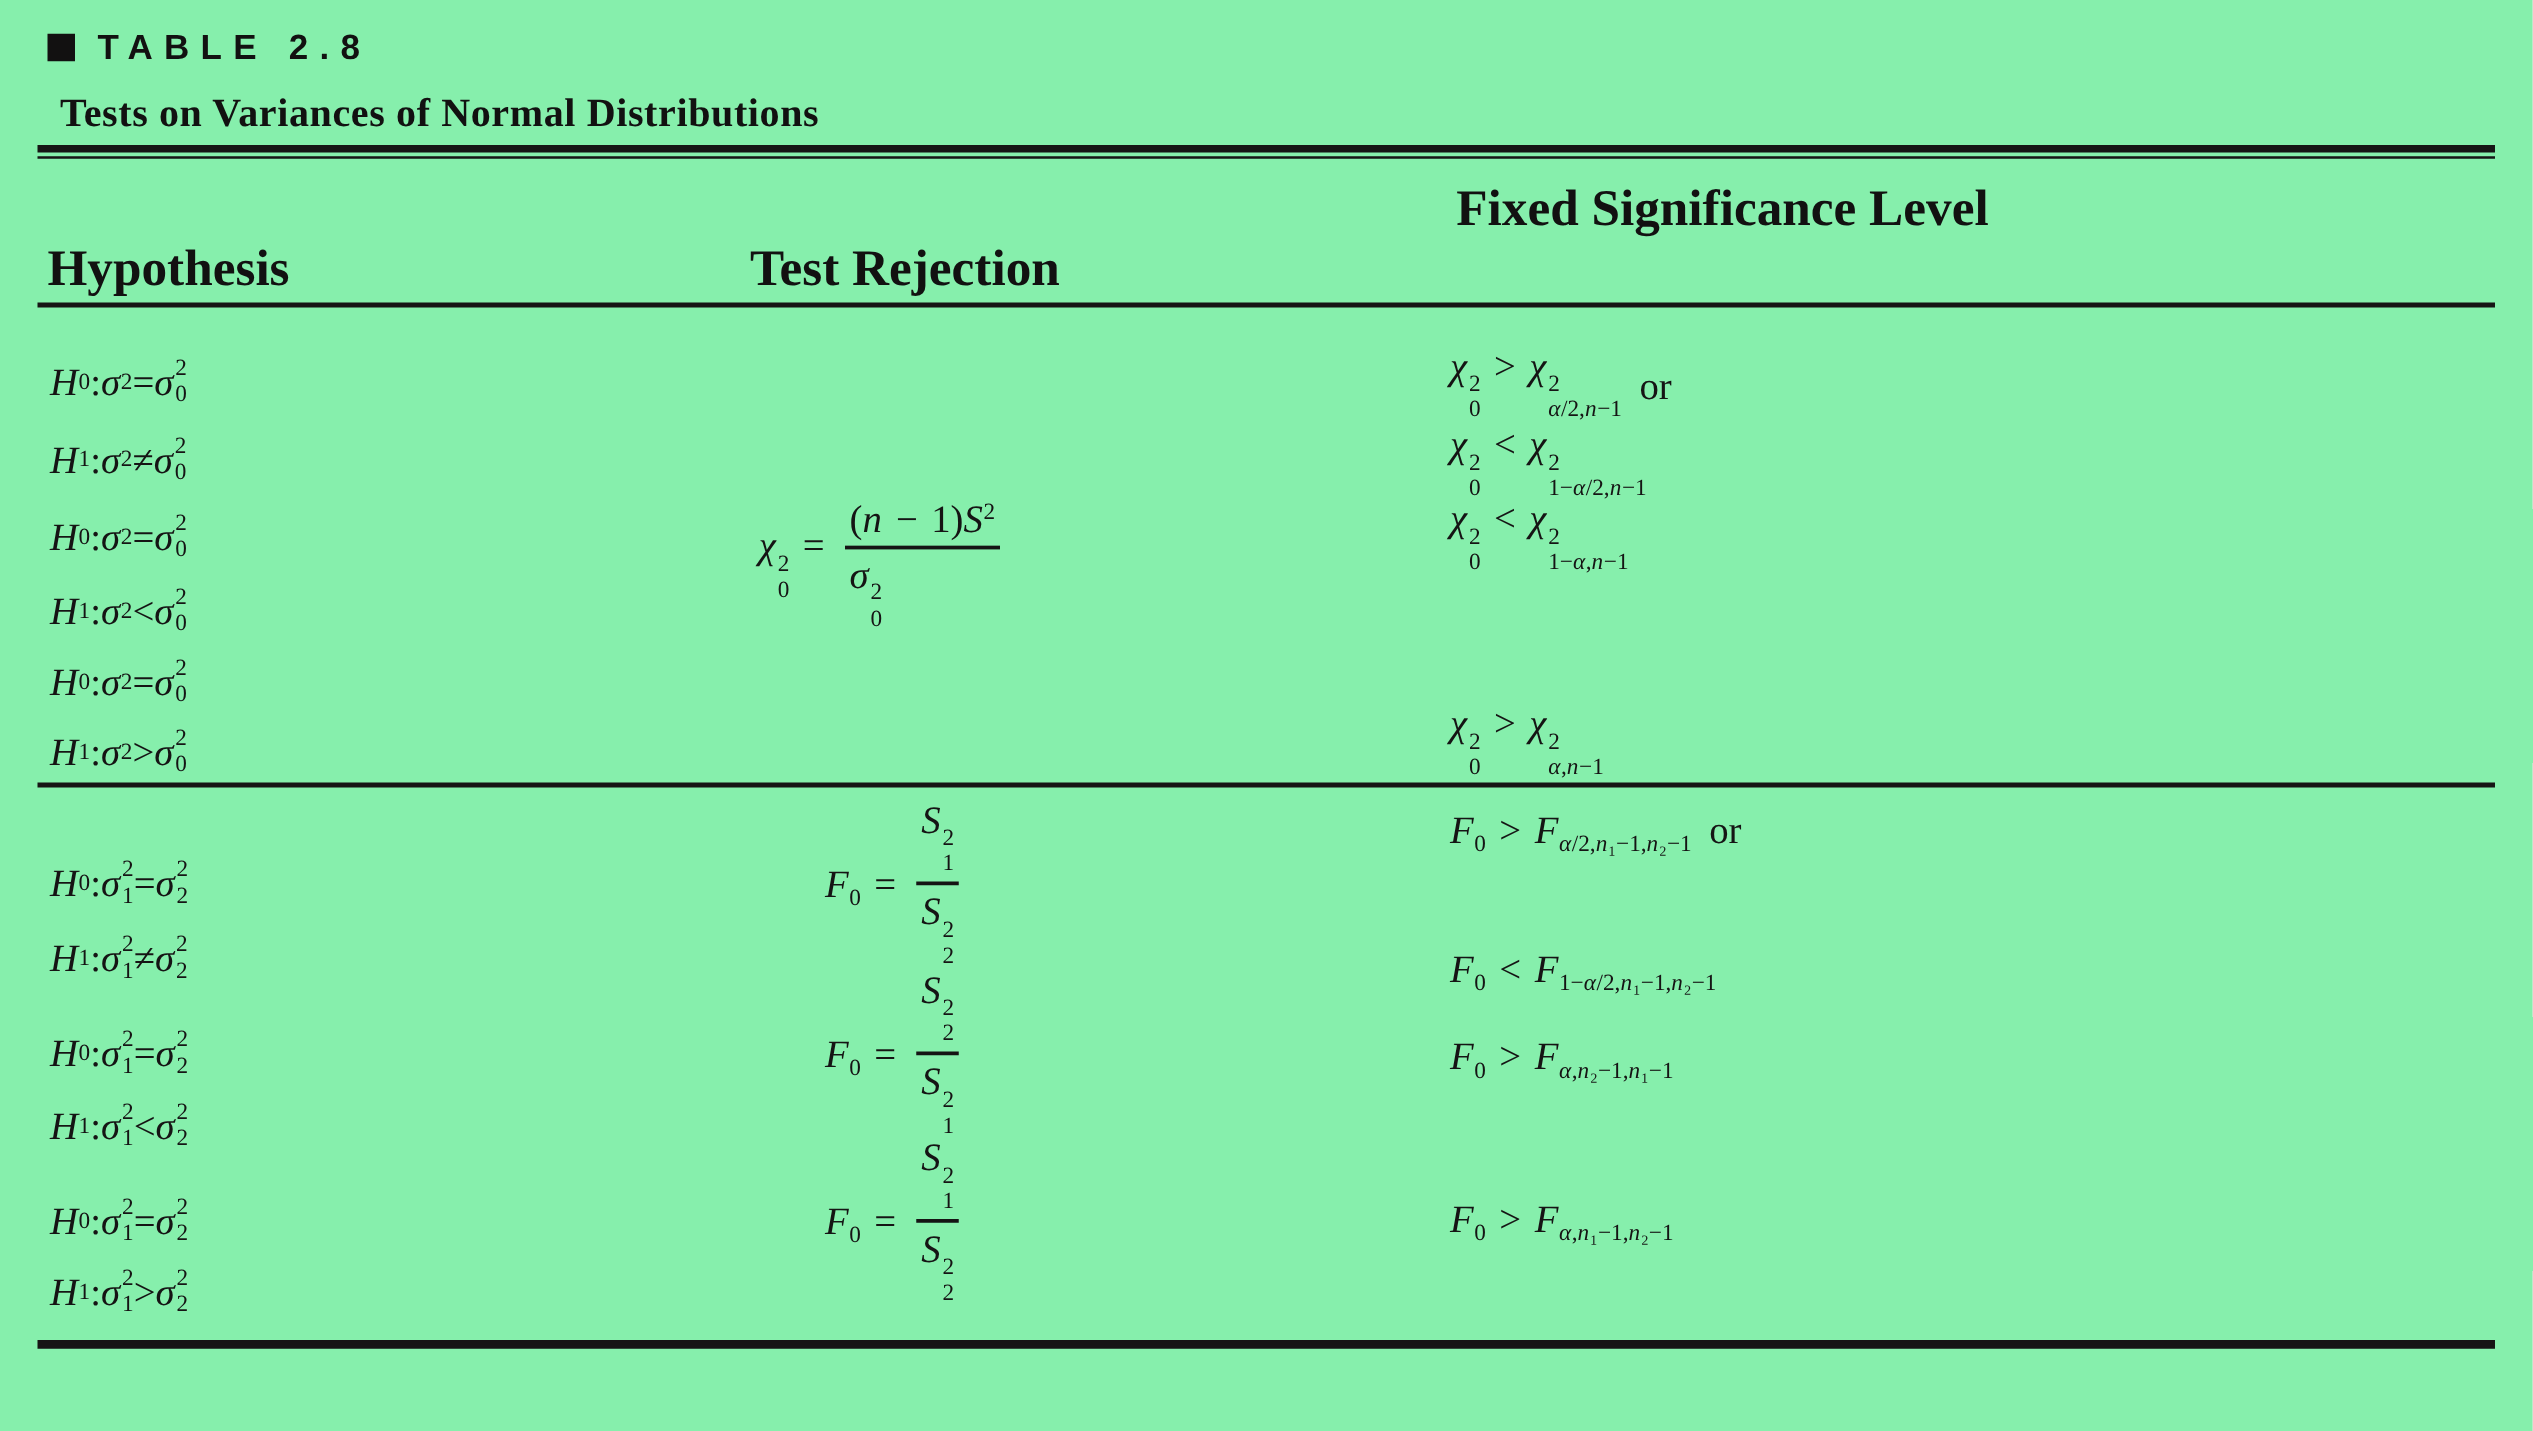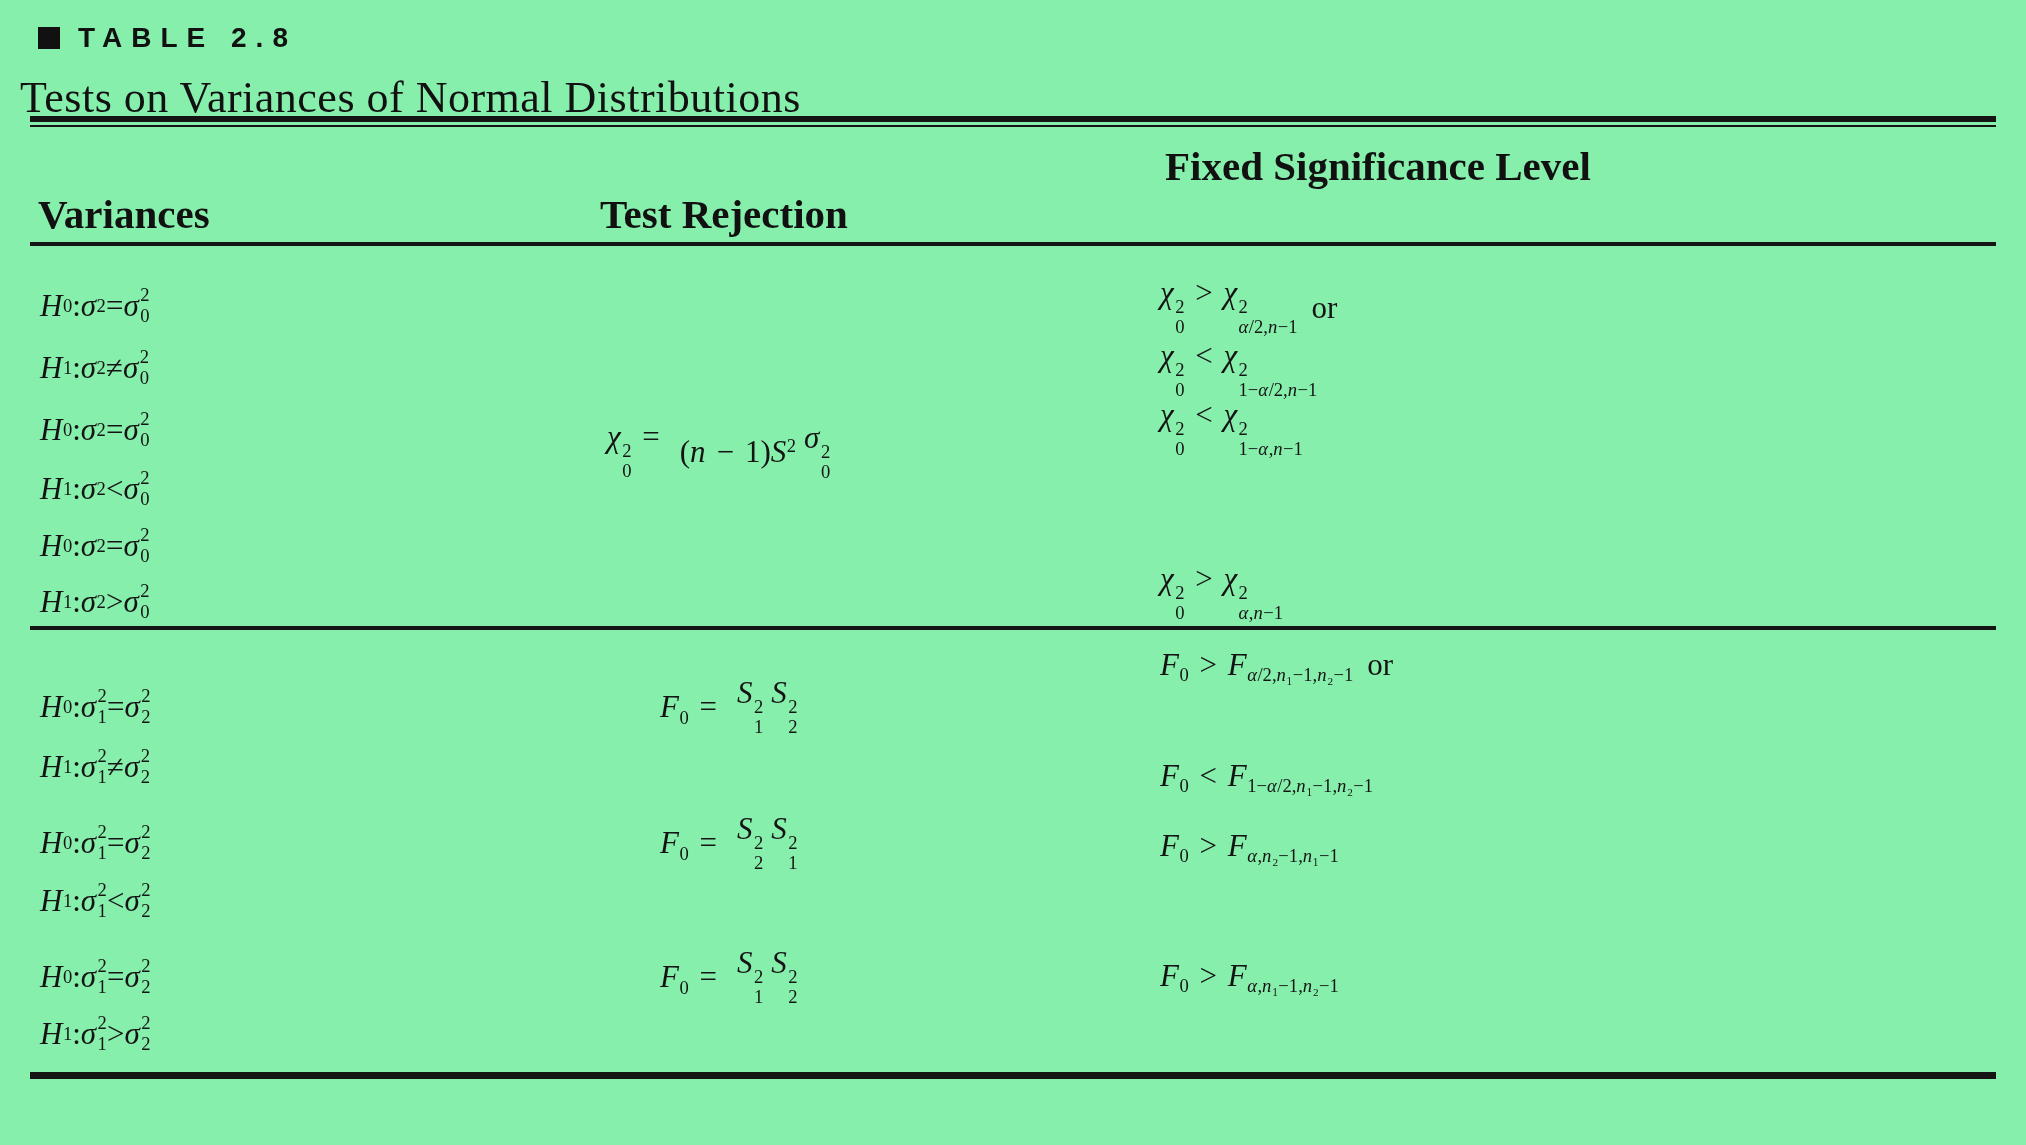--- a/index.html
+++ b/index.html
@@ -14,22 +14,22 @@
   
   .table-label{
     position:absolute;left:38px;top:22px;
     display:flex;align-items:center;gap:18px;
     font-family:"Liberation Sans","DejaVu Sans",sans-serif;
     font-weight:bold;font-size:28px;letter-spacing:9px;
     color:#121111;
   }
   .bullet{width:22px;height:22px;background:#121111;display:inline-block;}
   .subtitle{
-    position:absolute;left:20px;top:72px;
-    font-weight:normal;font-size:44px;color:#121111;
+    position:absolute;left:48px;top:72px;
+    font-weight:bold;font-size:32px;color:#121111;
     letter-spacing:0.5px;
   }
   
   .rule{position:absolute;left:30px;width:1966px;background:#161515;}
   .rule-top{top:116px;height:3px;border-top:6px solid #161515;border-bottom:2px solid #161515;background:transparent;}
   .rule-header{top:242px;height:4px;}
   .rule-mid{top:626px;height:4px;}
   .rule-bottom{top:1072px;height:7px;}
   
   .colhead{
@@ -54,41 +54,41 @@
   .tail{font-style:normal;margin-left:14px;}
   .tail:empty{display:none;}
   
   .formula{
     position:absolute;transform:translateY(-50%);
     display:flex;align-items:center;
     font-size:31px;line-height:1;white-space:nowrap;word-spacing:3px;
   }
   .formula i{font-style:italic;letter-spacing:0.5px;}
   .formula .lhs{margin-right:16px;}
-  .frac{display:inline-flex;flex-direction:row;align-items:center;}
+  .frac{display:inline-flex;flex-direction:column;align-items:flex-start;}
   .frac .num,.frac .den{padding:3px 4px;line-height:1.15;}
   .frac .bar{align-self:stretch;height:3px;background:#151414;}
 </style>
 </head>
 <body>
 
 <div class="sheet">
 
   <div class="table-label">
     <span class="bullet"></span>
     <span>TABLE 2.8</span>
   </div>
   <div class="subtitle">Tests on Variances of Normal Distributions</div>
 
   <div class="rule rule-top"></div>
   <div class="rule rule-header"></div>
   <div class="rule rule-mid"></div>
   <div class="rule rule-bottom"></div>
 
-  <div class="colhead" style="left:38px;top:214px">Variances</div>
+  <div class="colhead" style="left:38px;top:214px">Hypothesis</div>
   <div class="colhead" style="left:600px;top:214px">Test Rejection</div>
   <div class="colhead" style="left:1165px;top:166px">Fixed Significance Level</div>
 
   <div class="math-row" style="left:40px;top:306px"><i>H</i><span class="subo">0</span> : <i>σ</i><span class="supo">2</span> = <i>σ</i><span class="ss">
         <span class="sup">2</span>
         <span class="sub">0</span>
       </span></div>
   <div class="math-row" style="left:40px;top:368px"><i>H</i><span class="subo">1</span> : <i>σ</i><span class="supo">2</span> ≠ <i>σ</i><span class="ss">
         <span class="sup">2</span>
         <span class="sub">0</span>

